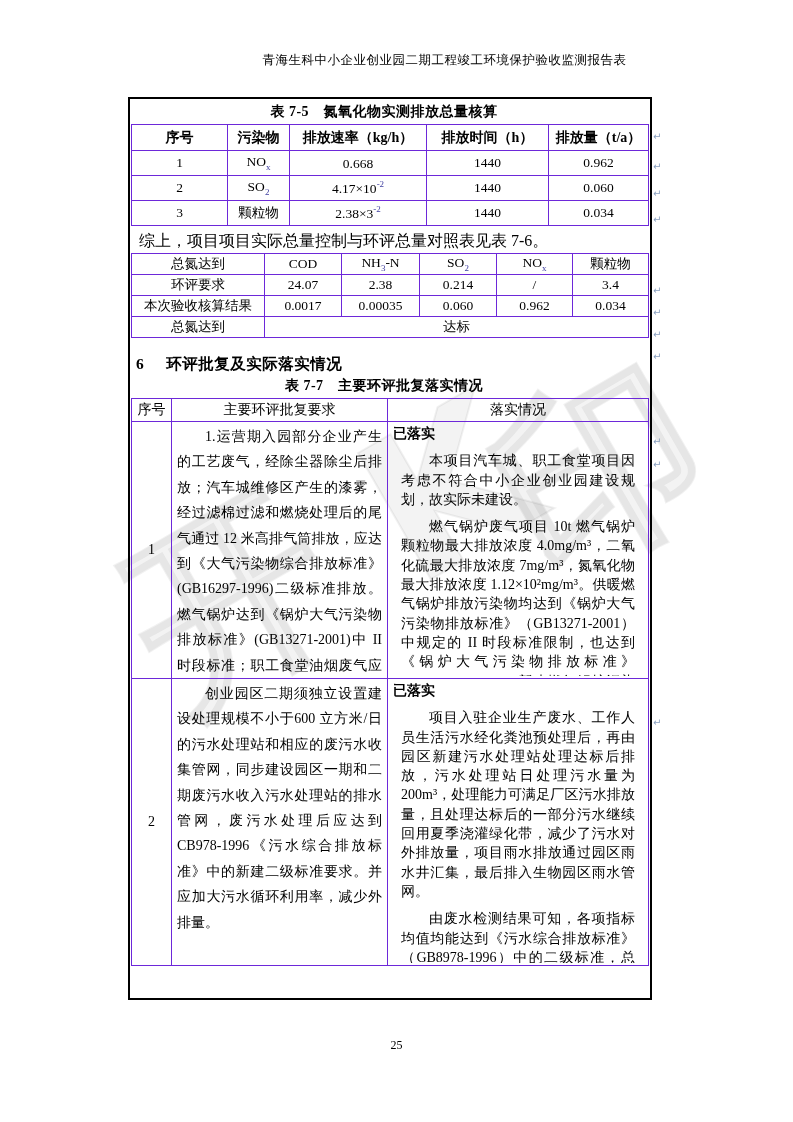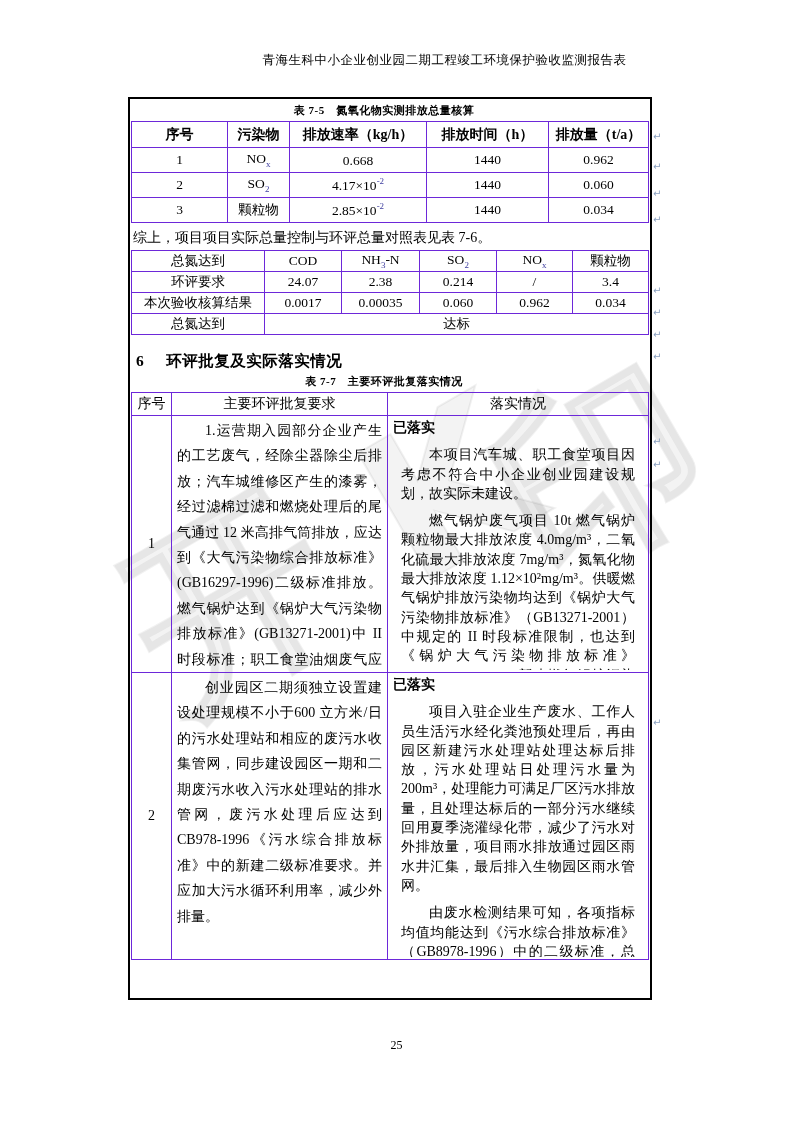--- a/index.html
+++ b/index.html
@@ -10,32 +10,32 @@
   .doc-header{
     position:absolute;top:52px;left:0;width:100%;text-align:center;
     font-size:12.5px;letter-spacing:.5px;margin-left:48px;
   }
   
   .frame{
     position:absolute;left:128px;top:97px;width:524px;height:903px;
     border:2px solid #000;box-sizing:border-box;overflow:hidden;
   }
   .tbl-title{
-    text-align:center;font-weight:bold;font-size:11px;padding:4px 12px 3px 0;
+    text-align:center;font-weight:bold;font-size:14px;padding:4px 12px 3px 0;
     letter-spacing:.5px;
   }
   table{border-collapse:collapse;margin:0 auto;table-layout:fixed;}
   td,th{border:1px solid #6d28d9;text-align:center;overflow:hidden;box-sizing:border-box;}
   sub,sup{font-size:9px;color:#4040a0;}
   
   .t5{width:517px;}
   .t5 th{height:26px;font-weight:bold;font-size:14px;}
   .t5 td{height:25px;font-size:13.5px;font-weight:normal;}
   
-  .summary{font-size:14px;margin:5px 2px 2px 3px;line-height:20px;}
+  .summary{font-size:16px;margin:5px 2px 2px 9px;line-height:20px;}
   
   .t6{width:517px;}
   .t6 th,.t6 td{height:21px;font-size:13.5px;font-weight:normal;}
   
   .section-heading{font-size:15.5px;font-weight:bold;margin:16px 0 0 6px;letter-spacing:.5px;}
   .section-heading .num{margin-right:22px;}
   
   .t7{width:517px;}
   .t7 th{height:23px;font-size:14px;font-weight:normal;}
   .t7 td{vertical-align:top;font-size:14px;text-align:left;padding:2px 5px;}
@@ -102,21 +102,21 @@
         <tr>
           <td>2</td>
           <td><span>SO</span><sub>2</sub></td>
           <td><span>4.17×10</span><sup>-2</sup></td>
           <td>1440</td>
           <td>0.060</td>
         </tr>
         <tr>
           <td>3</td>
           <td><span>颗粒物</span><sub></sub></td>
-          <td><span>2.85×10</span><sup>-2</sup></td>
+          <td><span>2.38×3</span><sup>-2</sup></td>
           <td>1440</td>
           <td>0.034</td>
         </tr>
       </tbody>
     </table>
 
     <p class="summary">综上，项目项目实际总量控制与环评总量对照表见表 7-6。</p>
 
     <table class="t6">
       <colgroup>

